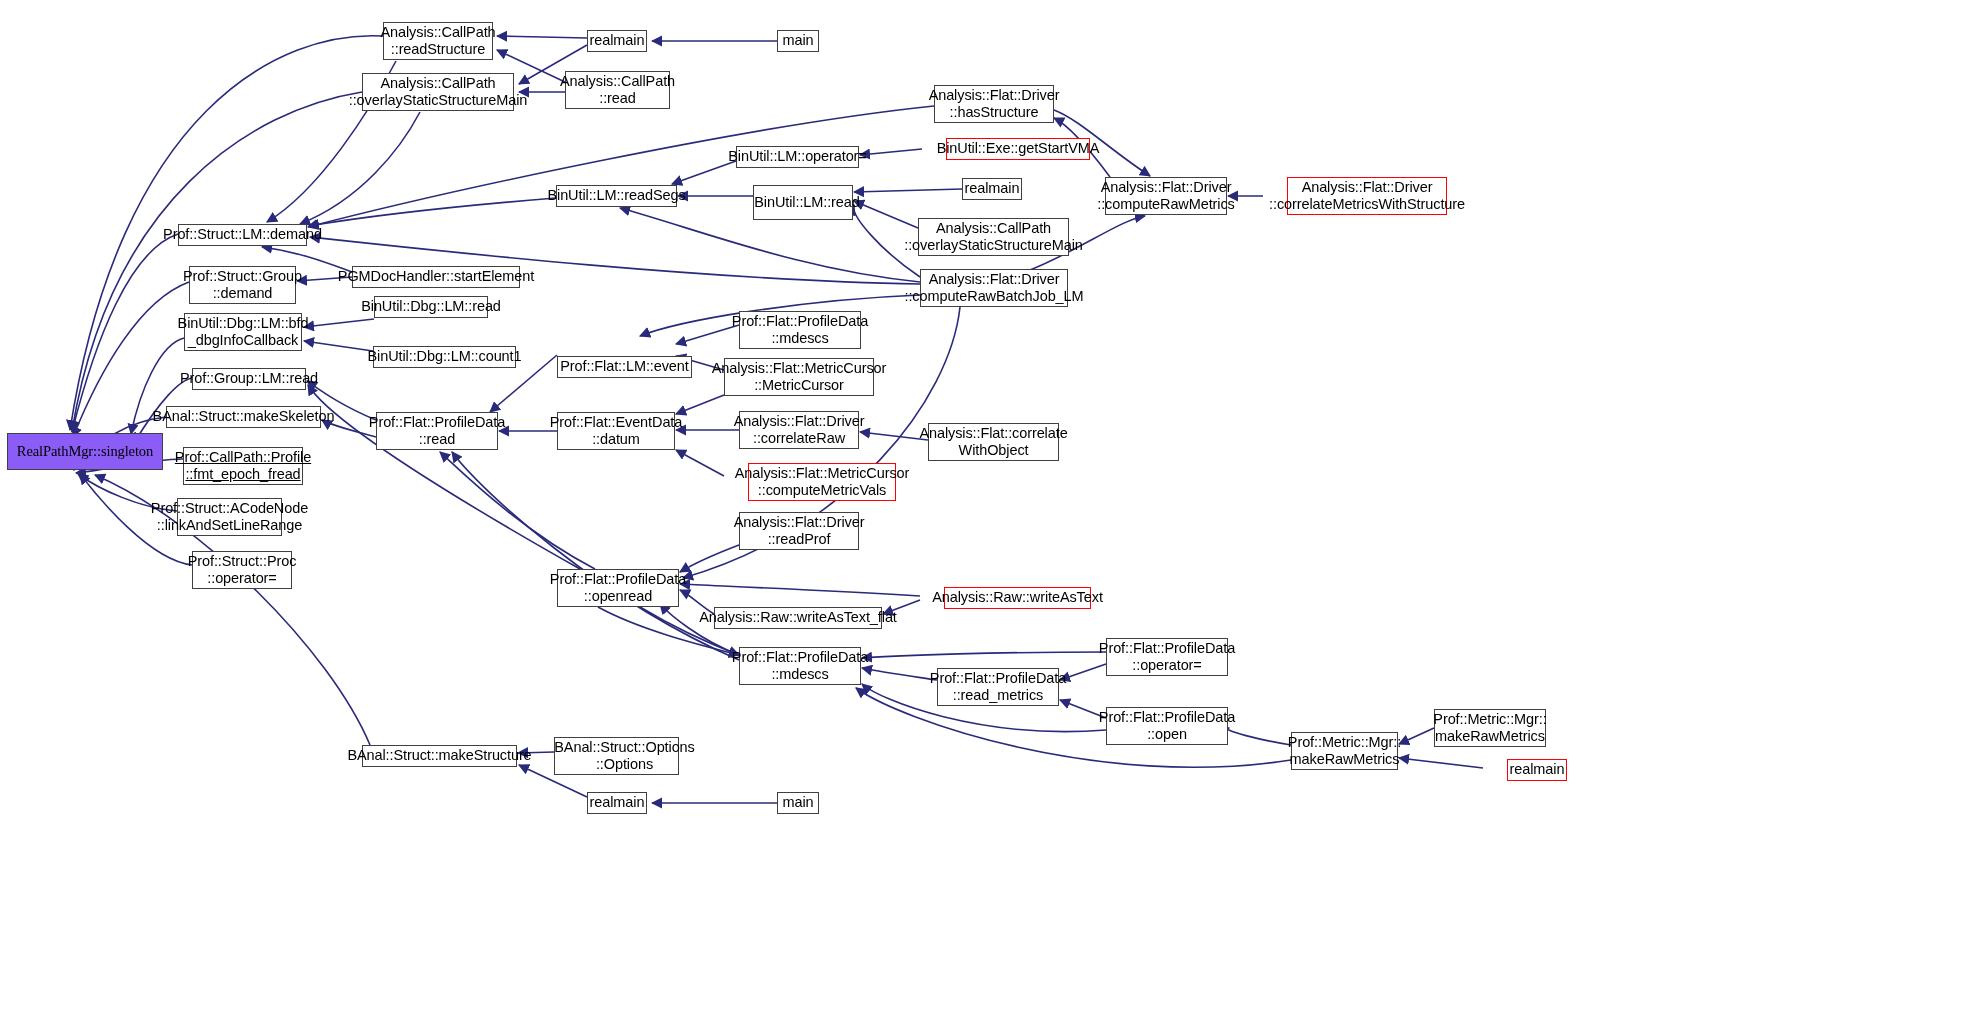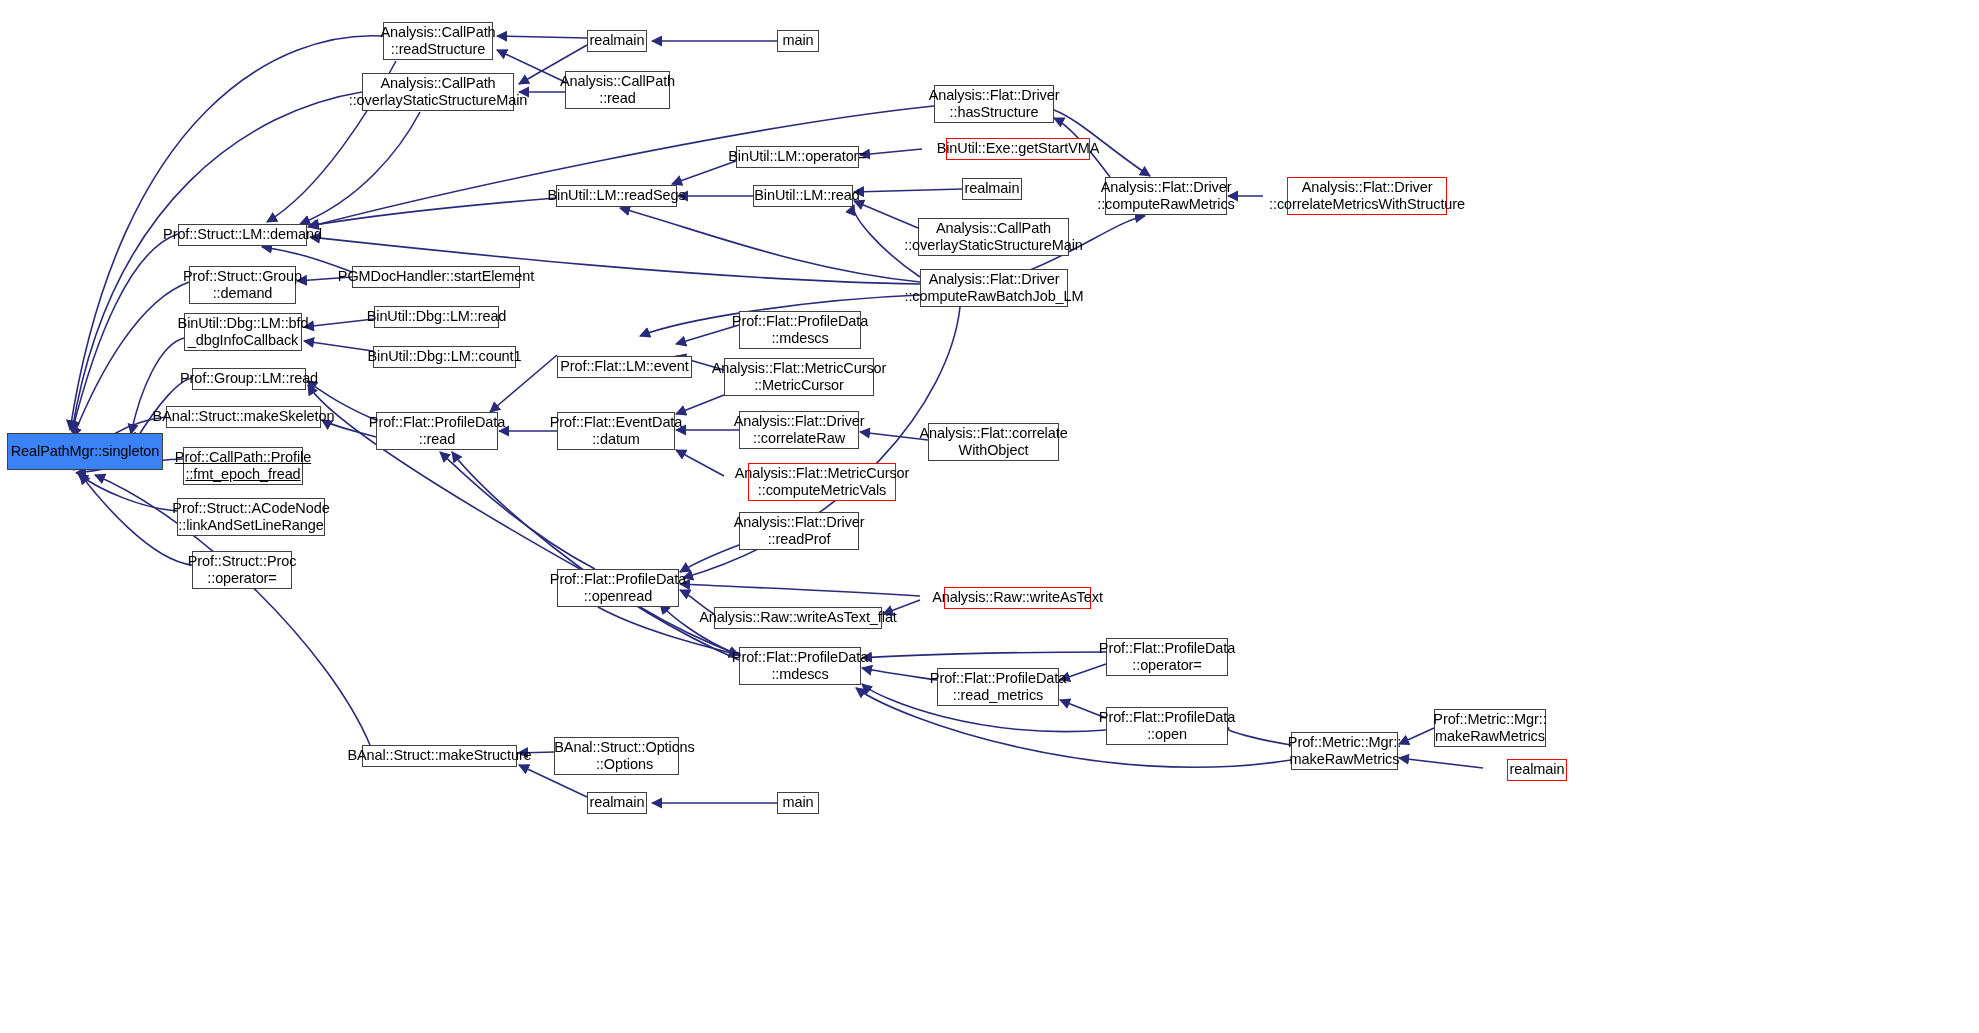--- a/index.html
+++ b/index.html
@@ -39,22 +39,23 @@
     letter-spacing: -0.1px;
     white-space: pre-line;
     padding: 1px 4px;
     cursor: pointer;
   }
   .node.red {
     border-color: #ff0000;
     margin-left: 24px;
   }
   .node.root {
-    background: #3b82f6;
+    background: #8b5cf6;
     border-color: #404040;
+    font-family: Liberation Serif, serif;
   }
 </style>
 </head>
 <body>
 
 <div id="graph">
   <svg id="edges" viewBox="0 0 1979 1033" preserveAspectRatio="none">
     <defs>
       <marker id="arrow" viewBox="0 0 10 10" refX="9" refY="5" markerWidth="7" markerHeight="7" orient="auto-start-reverse">
         <path d="M 0 0 L 10 5 L 0 10 z" fill="#2a2a7a"></path>
@@ -141,58 +142,58 @@
       <div class="node" style="left: 777px; top: 30px; width: 42px; height: 22px;">main</div>
       <div class="node" style="left: 362px; top: 73px; width: 152px; height: 38px;">Analysis::CallPath
 ::overlayStaticStructureMain</div>
       <div class="node" style="left: 565px; top: 71px; width: 105px; height: 38px;">Analysis::CallPath
 ::read</div>
       <div class="node" style="left: 934px; top: 85px; width: 120px; height: 38px;">Analysis::Flat::Driver
 ::hasStructure</div>
       <div class="node red" style="left: 922px; top: 138px; width: 144px; height: 22px;">BinUtil::Exe::getStartVMA</div>
       <div class="node" style="left: 736px; top: 146px; width: 123px; height: 22px;">BinUtil::LM::operator=</div>
       <div class="node" style="left: 556px; top: 185px; width: 121px; height: 22px;">BinUtil::LM::readSegs</div>
-      <div class="node" style="left: 753px; top: 185px; width: 100px; height: 22px; padding-left: 12px;">BinUtil::LM::read</div>
+      <div class="node" style="left: 753px; top: 185px; width: 100px; height: 35px; padding-left: 12px;">BinUtil::LM::read</div>
       <div class="node" style="left: 962px; top: 178px; width: 60px; height: 22px;">realmain</div>
       <div class="node" style="left: 1105px; top: 177px; width: 122px; height: 38px;">Analysis::Flat::Driver
 ::computeRawMetrics</div>
       <div class="node red" style="left: 1263px; top: 177px; width: 160px; height: 38px;">Analysis::Flat::Driver
 ::correlateMetricsWithStructure</div>
       <div class="node" style="left: 918px; top: 218px; width: 151px; height: 38px;">Analysis::CallPath
 ::overlayStaticStructureMain</div>
       <div class="node" style="left: 178px; top: 224px; width: 129px; height: 22px;">Prof::Struct::LM::demand</div>
       <div class="node" style="left: 189px; top: 266px; width: 107px; height: 38px;">Prof::Struct::Group
 ::demand</div>
       <div class="node" style="left: 352px; top: 266px; width: 168px; height: 22px;">PGMDocHandler::startElement</div>
       <div class="node" style="left: 920px; top: 269px; width: 148px; height: 38px;">Analysis::Flat::Driver
 ::computeRawBatchJob_LM</div>
       <div class="node" style="left: 184px; top: 313px; width: 118px; height: 38px;">BinUtil::Dbg::LM::bfd
 _dbgInfoCallback</div>
-      <div class="node" style="left: 374px; top: 306px; width: 125px; height: 22px;">BinUtil::Dbg::LM::read</div>
+      <div class="node" style="left: 374px; top: 296px; width: 114px; height: 22px;">BinUtil::Dbg::LM::read</div>
       <div class="node" style="left: 373px; top: 346px; width: 143px; height: 22px;">BinUtil::Dbg::LM::count1</div>
       <div class="node" style="left: 557px; top: 356px; width: 135px; height: 22px;">Prof::Flat::LM::event</div>
       <div class="node" style="left: 739px; top: 311px; width: 122px; height: 38px;">Prof::Flat::ProfileData
 ::mdescs</div>
       <div class="node" style="left: 724px; top: 358px; width: 150px; height: 38px;">Analysis::Flat::MetricCursor
 ::MetricCursor</div>
       <div class="node" style="left: 192px; top: 368px; width: 114px; height: 22px;">Prof::Group::LM::read</div>
       <div class="node" style="left: 166px; top: 406px; width: 155px; height: 22px;">BAnal::Struct::makeSkeleton</div>
       <div class="node" style="left: 376px; top: 412px; width: 122px; height: 38px;">Prof::Flat::ProfileData
 ::read</div>
       <div class="node" style="left: 557px; top: 412px; width: 118px; height: 38px;">Prof::Flat::EventData
 ::datum</div>
       <div class="node" style="left: 739px; top: 411px; width: 120px; height: 38px;">Analysis::Flat::Driver
 ::correlateRaw</div>
       <div class="node" style="left: 928px; top: 423px; width: 131px; height: 38px;">Analysis::Flat::correlate
 WithObject</div>
       <div class="node" style="left: 183px; top: 447px; width: 120px; height: 38px; text-decoration: underline;">Prof::CallPath::Profile
 ::fmt_epoch_fread</div>
       <div class="node red" style="left: 724px; top: 463px; width: 148px; height: 38px;">Analysis::Flat::MetricCursor
 ::computeMetricVals</div>
-      <div class="node" style="left: 177px; top: 498px; width: 148px; height: 38px;">Prof::Struct::ACodeNode
+      <div class="node" style="left: 177px; top: 498px; width: 105px; height: 38px;">Prof::Struct::ACodeNode
 ::linkAndSetLineRange</div>
       <div class="node" style="left: 739px; top: 512px; width: 120px; height: 38px;">Analysis::Flat::Driver
 ::readProf</div>
       <div class="node" style="left: 192px; top: 551px; width: 100px; height: 38px;">Prof::Struct::Proc
 ::operator=</div>
       <div class="node" style="left: 557px; top: 569px; width: 122px; height: 38px;">Prof::Flat::ProfileData
 ::openread</div>
       <div class="node red" style="left: 920px; top: 587px; width: 147px; height: 22px;">Analysis::Raw::writeAsText</div>
       <div class="node" style="left: 714px; top: 607px; width: 168px; height: 22px;">Analysis::Raw::writeAsText_flat</div>
       <div class="node" style="left: 739px; top: 647px; width: 122px; height: 38px;">Prof::Flat::ProfileData

